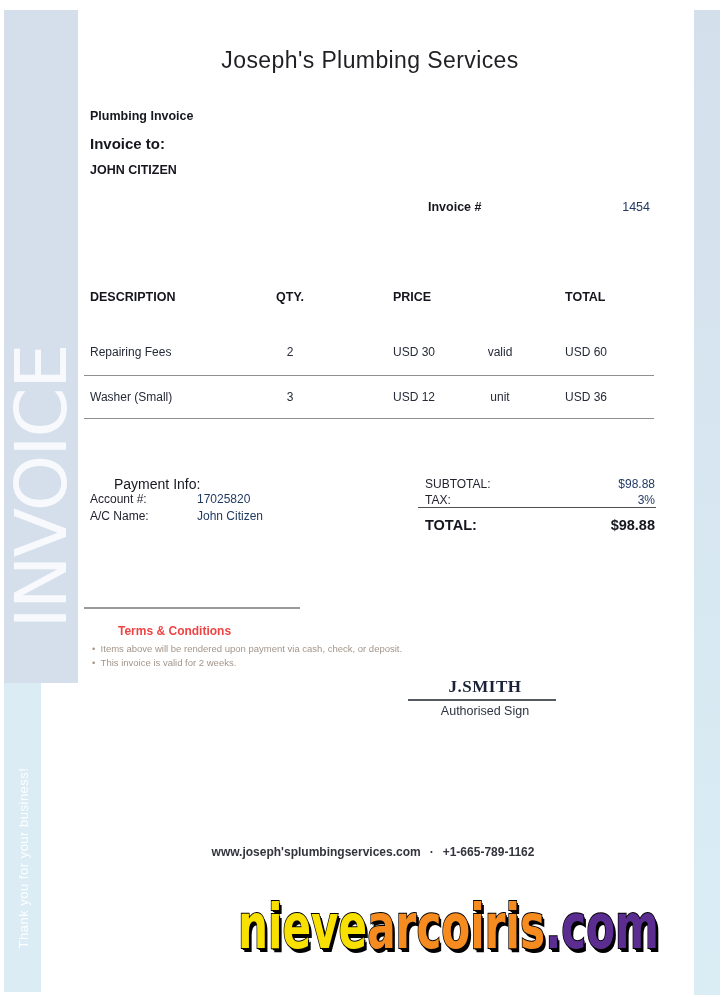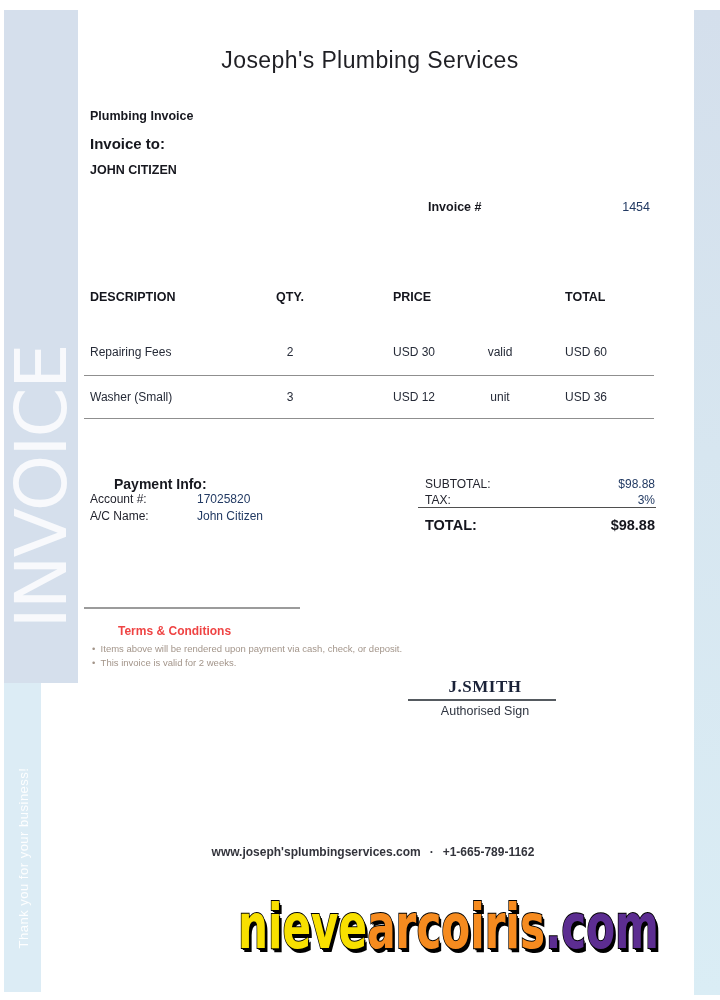--- a/index.html
+++ b/index.html
@@ -78,21 +78,21 @@
   .row2 .td { top:390px; }
   .rule {
     position:absolute; left:84px; width:570px; height:1px; background:#8f8f8f;
   }
   .rule-1 { top:375px; }
   .rule-2 { top:418px; }
 
   
   .payment-heading {
     position:absolute; left:90px; top:476px;
-    font-size:14px; font-weight:bold; color:#17181f;padding-left:24px;
+    font-size:14px; font-weight:normal; color:#17181f;padding-left:24px;
   }
   .pay-row { position:absolute; left:90px; width:290px; font-size:12px; }
   .pay-row-1 { top:492px; }
   .pay-row-2 { top:509px; }
   .pay-label { color:#23242e; }
   .pay-value { position:absolute; left:107px; color:#223a63; }
 
   
   .totals { position:absolute; left:425px; top:0; width:230px; }
   .tot-row { position:absolute; width:230px; display:flex; justify-content:space-between; }

